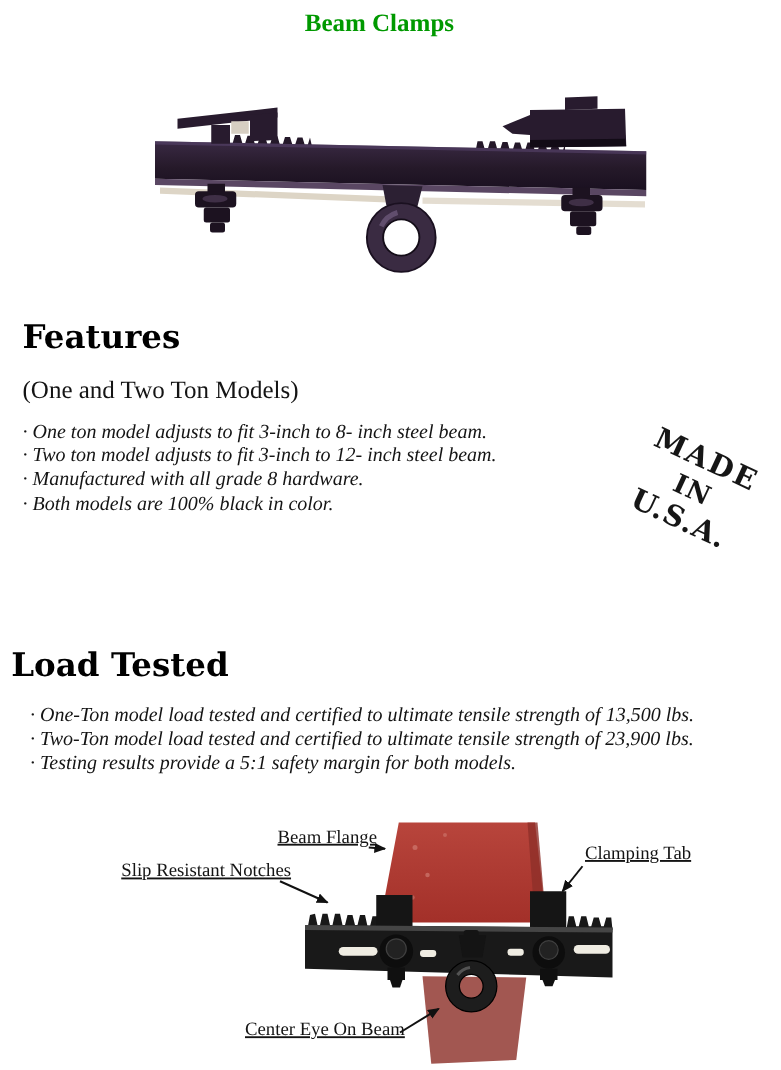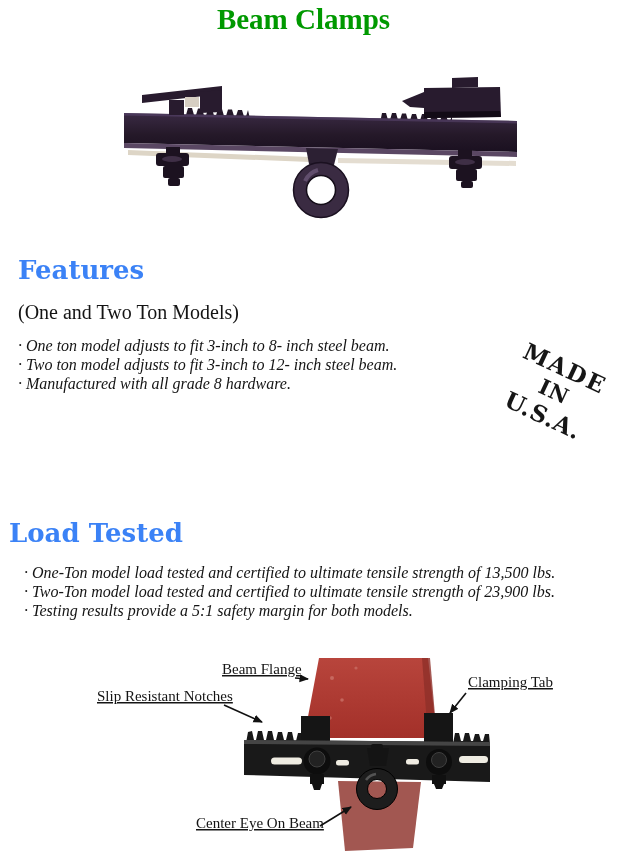--- a/index.html
+++ b/index.html
@@ -3,25 +3,25 @@
 <meta charset="utf-8">
 <style>
   html,body{margin:0;padding:0;}
   body{
     width:625px;height:856px;position:relative;background:#ffffff;
     font-family:"Liberation Serif", serif;color:#141414;overflow:hidden;
   }
   .abs{position:absolute;}
   #page-title{
     top:0px;left:0;width:607px;text-align:center;
-    font-family:"Liberation Serif", serif;font-weight:bold;font-size:29px;line-height:38px;
+    font-family:"Liberation Serif", serif;font-weight:bold;font-size:20px;line-height:38px;
     color:#009900;
   }
   .sec-heading{
-    font-family:"DejaVu Serif", serif;font-weight:bold;font-size:26px;line-height:32px;color:#3b82f6;
+    font-family:"DejaVu Serif", serif;font-weight:bold;font-size:26px;line-height:32px;color:#000000;
   }
   #features-heading{left:18px;top:254px;}
   #features-sub{left:18px;top:302px;font-size:20px;line-height:20px;}
   .bullet-list{font-size:16px;font-style:italic;}
   #features-list{left:18px;top:336px;line-height:19.2px;}
   #load-heading{left:9px;top:517px;}
   #load-list{left:24px;top:564px;line-height:18.9px;}
   .bullet-line{white-space:nowrap;}
   #usa-stamp{
     left:487px;top:353px;width:134px;text-align:center;
@@ -104,20 +104,21 @@
     <path d="M305,181 a21,21 0 0 1 13,-11" stroke="#6b5778" stroke-width="4" fill="none" opacity="0.8"></path>
   </g>
 </svg>
 
 <div id="features-heading" class="abs sec-heading">Features</div>
 <div id="features-sub" class="abs">(One and Two Ton Models)</div>
 <div id="features-list" class="abs bullet-list">
   <div class="bullet-line">· One ton model adjusts to fit 3-inch to 8- inch steel beam.</div>
   <div class="bullet-line">· Two ton model adjusts to fit 3-inch to 12- inch steel beam.</div>
   <div class="bullet-line">· Manufactured with all grade 8 hardware.</div>
+  <div class="bullet-line">· Both models are 100% black in color.</div>
 </div>
 
 <div id="usa-stamp" class="abs">
   <span class="l1">MADE</span>
   <span class="l2">IN</span>
   <span class="l3">U.S.A.</span>
 </div>
 
 <div id="load-heading" class="abs sec-heading">Load Tested</div>
 <div id="load-list" class="abs bullet-list">

